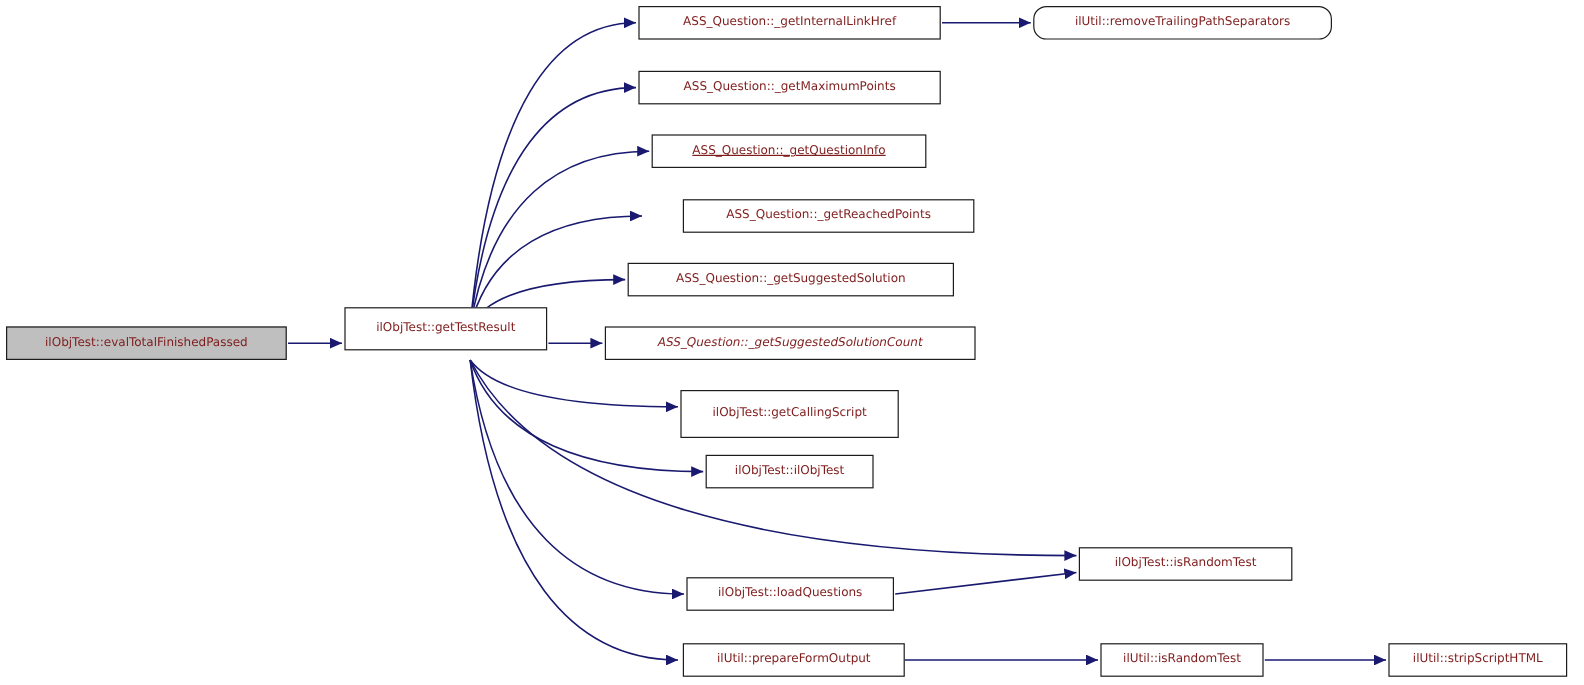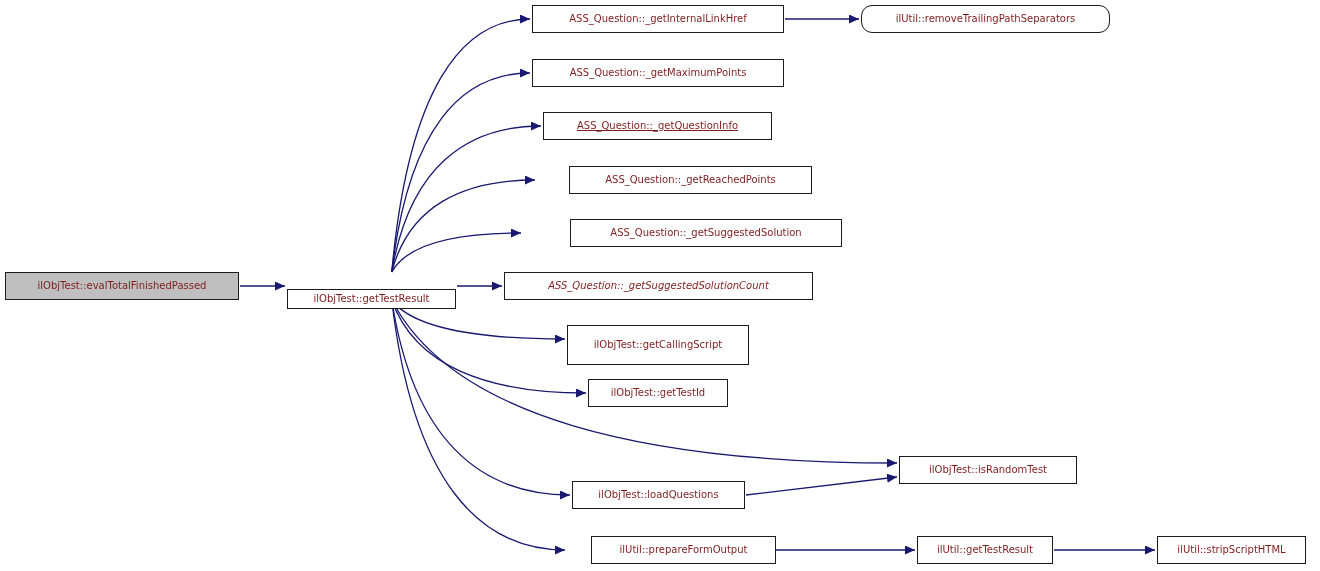--- a/index.html
+++ b/index.html
@@ -59,59 +59,59 @@
         <path class="edge" d="M391.78,300 C412.5664,480 478.39,550 565,550" stroke="#191970" marker-end="url(#arrowhead)"></path>
         <path class="edge" d="M746,495 L897,477" stroke="#191970" marker-end="url(#arrowhead)"></path>
         <path class="edge" d="M753,550 L915,550" stroke="#191970" marker-end="url(#arrowhead)"></path>
         <path class="edge" d="M1054,550 L1155,550" stroke="#191970" marker-end="url(#arrowhead)"></path>
       </g>
   </svg>
   <div id="node-layer">
       <div class="node highlight" style="left: 5px; top: 272px; width: 234px; height: 28px;">
         <span>ilObjTest::evalTotalFinishedPassed</span>
       </div>
-      <div class="node" style="left: 287px; top: 289px; width: 169px; height: 20px;">
+      <div class="node" style="left: 287px; top: 256px; width: 169px; height: 36px;">
         <span>ilObjTest::getTestResult</span>
       </div>
       <div class="node" style="left: 532px; top: 5px; width: 252px; height: 28px;">
         <span>ASS_Question::_getInternalLinkHref</span>
       </div>
       <div class="node" style="left: 861px; top: 5px; width: 249px; height: 28px; border-radius: 11px;">
         <span>ilUtil::removeTrailingPathSeparators</span>
       </div>
       <div class="node" style="left: 532px; top: 59px; width: 252px; height: 28px;">
         <span>ASS_Question::_getMaximumPoints</span>
       </div>
       <div class="node" style="left: 543px; top: 112px; width: 229px; height: 28px; text-decoration: underline;">
         <span>ASS_Question::_getQuestionInfo</span>
       </div>
       <div class="node" style="left: 537px; top: 166px; width: 243px; height: 28px; margin-left: 32px;">
         <span>ASS_Question::_getReachedPoints</span>
       </div>
-      <div class="node" style="left: 523px; top: 219px; width: 272px; height: 28px; margin-left: 47px;">
+      <div class="node" style="left: 523px; top: 219px; width: 272px; height: 28px;">
         <span>ASS_Question::_getSuggestedSolution</span>
       </div>
       <div class="node" style="left: 504px; top: 272px; width: 309px; height: 28px; font-style: italic;">
         <span>ASS_Question::_getSuggestedSolutionCount</span>
       </div>
       <div class="node" style="left: 567px; top: 325px; width: 182px; height: 40px;">
         <span>ilObjTest::getCallingScript</span>
       </div>
       <div class="node" style="left: 588px; top: 379px; width: 140px; height: 28px;">
-        <span>ilObjTest::getTestId</span>
+        <span>ilObjTest::ilObjTest</span>
       </div>
       <div class="node" style="left: 899px; top: 456px; width: 178px; height: 28px;">
         <span>ilObjTest::isRandomTest</span>
       </div>
       <div class="node" style="left: 572px; top: 481px; width: 173px; height: 28px;">
         <span>ilObjTest::loadQuestions</span>
       </div>
-      <div class="node" style="left: 591px; top: 536px; width: 185px; height: 28px;">
+      <div class="node" style="left: 569px; top: 536px; width: 185px; height: 28px;">
         <span>ilUtil::prepareFormOutput</span>
       </div>
       <div class="node" style="left: 917px; top: 536px; width: 136px; height: 28px;">
-        <span>ilUtil::getTestResult</span>
+        <span>ilUtil::isRandomTest</span>
       </div>
       <div class="node" style="left: 1157px; top: 536px; width: 149px; height: 28px;">
         <span>ilUtil::stripScriptHTML</span>
       </div>
     </div>
 </div>
 
 </body></html>

